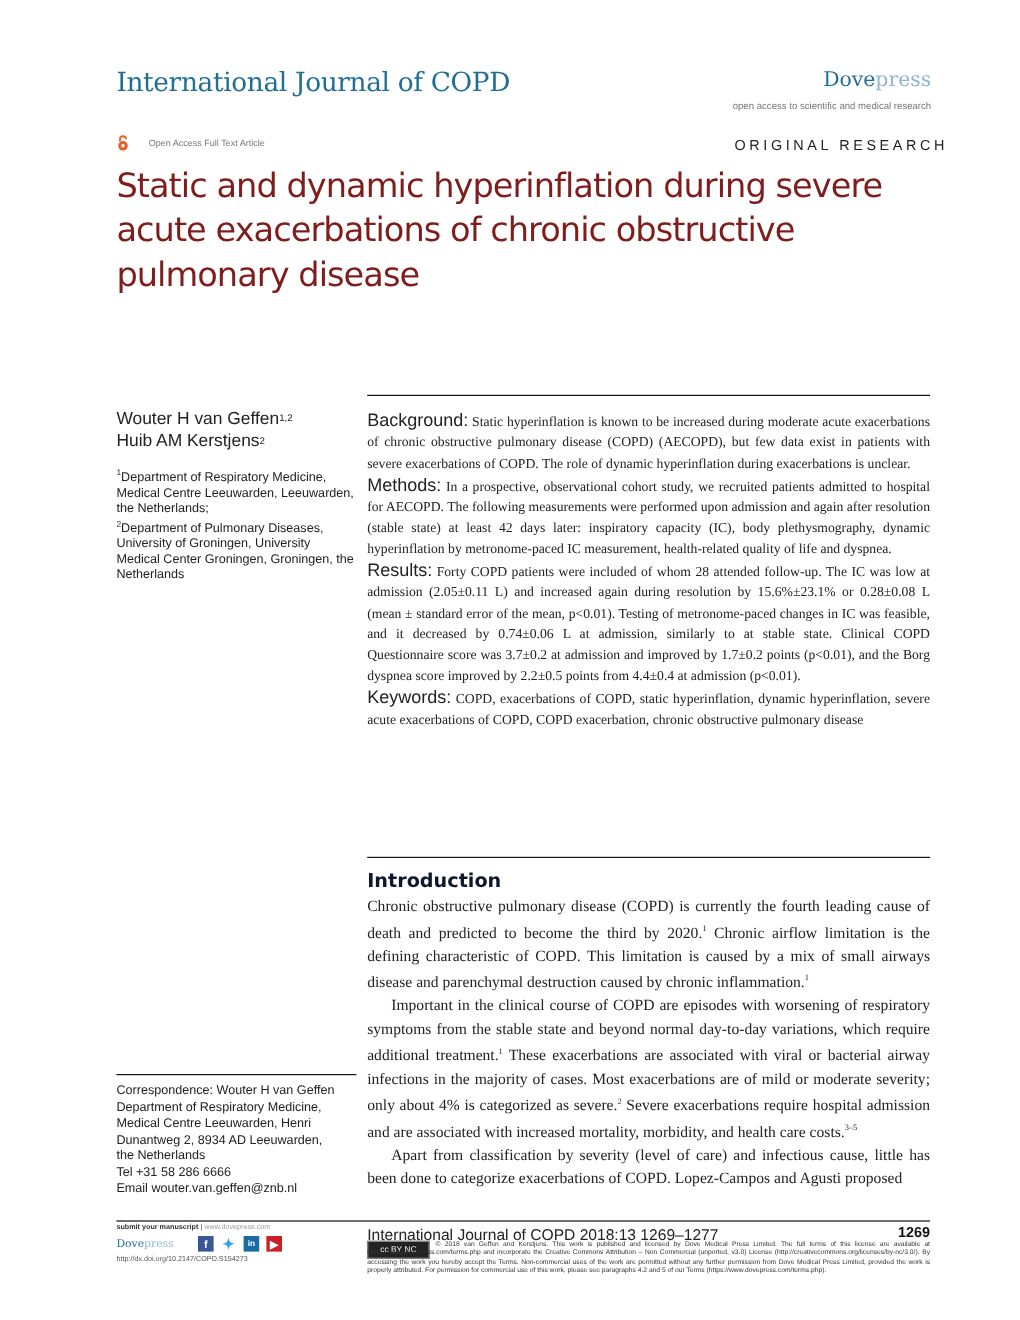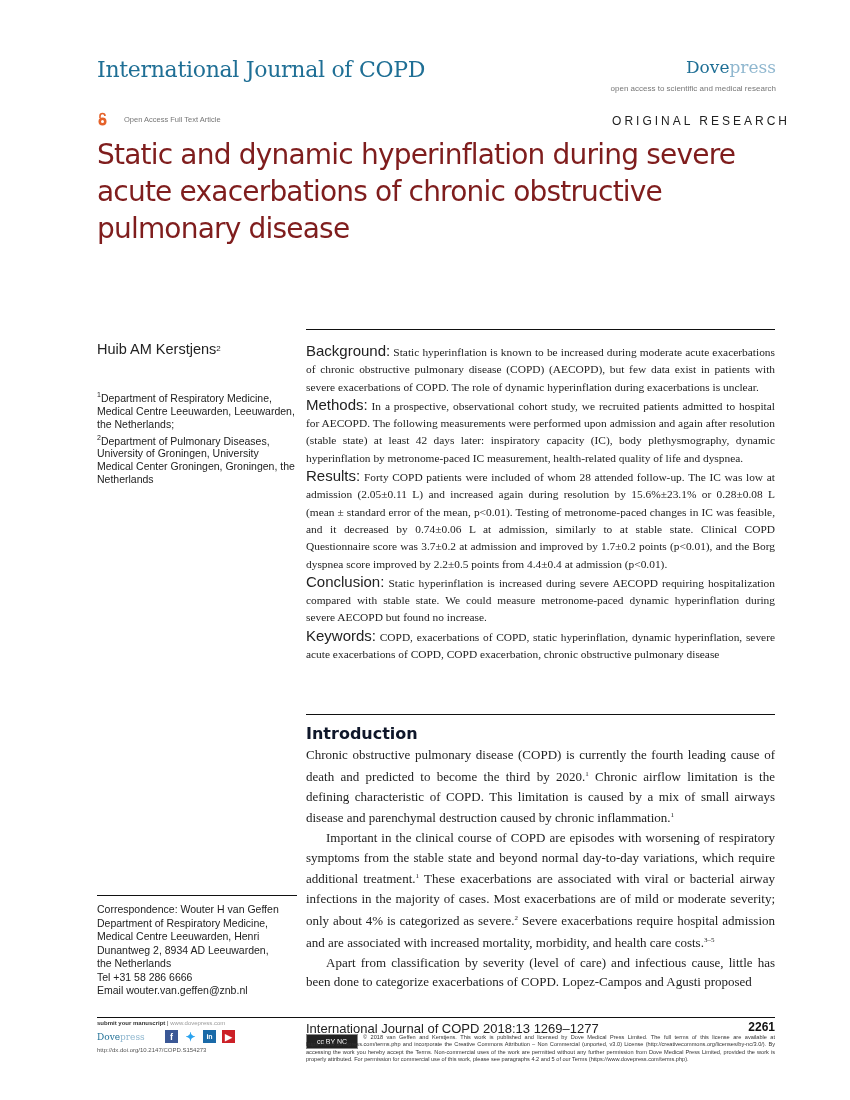--- a/index.html
+++ b/index.html
@@ -70,33 +70,33 @@
     <circle cx="5.5" cy="9.5" r="4" fill="#e5622a"></circle>
     <circle cx="5.5" cy="9.5" r="1.5" fill="#fff"></circle>
   </svg>
   <span>Open Access Full Text Article</span>
 </div>
 <div class="article-type">ORIGINAL RESEARCH</div>
 
 <h1 class="title">Static and dynamic hyperinflation during severe acute exacerbations of chronic obstructive pulmonary disease</h1>
 
 <div class="authors">
+  <div><span>Wouter H van Geffen</span><sup>1,2</sup></div>
   <div><span>Huib AM Kerstjens</span><sup>2</sup></div>
 </div>
 <div class="affiliations">
   <div><sup>1</sup><span>Department of Respiratory Medicine, Medical Centre Leeuwarden, Leeuwarden, the Netherlands;</span></div>
   <div><sup>2</sup><span>Department of Pulmonary Diseases, University of Groningen, University Medical Center Groningen, Groningen, the Netherlands</span></div>
 </div>
 
 <div class="abstract-rule"></div>
 <div class="abstract">
   <p><b>Background:</b> <span>Static hyperinflation is known to be increased during moderate acute exacerbations of chronic obstructive pulmonary disease (COPD) (AECOPD), but few data exist in patients with severe exacerbations of COPD. The role of dynamic hyperinflation during exacerbations is unclear.</span></p>
   <p><b>Methods:</b> <span>In a prospective, observational cohort study, we recruited patients admitted to hospital for AECOPD. The following measurements were performed upon admission and again after resolution (stable state) at least 42 days later: inspiratory capacity (IC), body plethysmography, dynamic hyperinflation by metronome-paced IC measurement, health-related quality of life and dyspnea.</span></p>
   <p><b>Results:</b> <span>Forty COPD patients were included of whom 28 attended follow-up. The IC was low at admission (2.05±0.11 L) and increased again during resolution by 15.6%±23.1% or 0.28±0.08 L (mean ± standard error of the mean, p&lt;0.01). Testing of metronome-paced changes in IC was feasible, and it decreased by 0.74±0.06 L at admission, similarly to at stable state. Clinical COPD Questionnaire score was 3.7±0.2 at admission and improved by 1.7±0.2 points (p&lt;0.01), and the Borg dyspnea score improved by 2.2±0.5 points from 4.4±0.4 at admission (p&lt;0.01).</span></p>
-  <p><b>Conclusion:</b> <span>Static hyperinflation is increased during severe AECOPD requiring hospitalization compared with stable state. We could measure metronome-paced dynamic hyperinflation during severe AECOPD but found no increase.</span></p>
   <p><b>Keywords:</b> <span>COPD, exacerbations of COPD, static hyperinflation, dynamic hyperinflation, severe acute exacerbations of COPD, COPD exacerbation, chronic obstructive pulmonary disease</span></p>
 </div>
 <div class="abstract-rule-bottom"></div>
 
 <h2 class="section-heading">Introduction</h2>
 <div class="body-text">
   <p><span>Chronic obstructive pulmonary disease (COPD) is currently the fourth leading cause of death and predicted to become the third by 2020.</span><sup>1</sup><span> Chronic airflow limitation is the defining characteristic of COPD. This limitation is caused by a mix of small airways disease and parenchymal destruction caused by chronic inflammation.</span><sup>1</sup></p>
   <p class="indent"><span>Important in the clinical course of COPD are episodes with worsening of respiratory symptoms from the stable state and beyond normal day-to-day variations, which require additional treatment.</span><sup>1</sup><span> These exacerbations are associated with viral or bacterial airway infections in the majority of cases. Most exacerbations are of mild or moderate severity; only about 4% is categorized as severe.</span><sup>2</sup><span> Severe exacerbations require hospital admission and are associated with increased mortality, morbidity, and health care costs.</span><sup>3–5</sup></p>
   <p class="indent">Apart from classification by severity (level of care) and infectious cause, little has been done to categorize exacerbations of COPD. Lopez-Campos and Agusti proposed</p>
 </div>
@@ -119,17 +119,17 @@
     <span class="footer-brand"><span>Dove</span><span class="light">press</span></span>
     <span class="social fb">f</span>
     <span class="social tw">✦</span>
     <span class="social li">in</span>
     <span class="social yt">▶</span>
   </div>
   <div class="doi">http://dx.doi.org/10.2147/COPD.S154273</div>
 </div>
 
 <div class="footer-citation">International Journal of COPD 2018:13 1269–1277</div>
-<div class="page-number">2261</div>
+<div class="page-number">1269</div>
 <div class="license-row">
   <div class="cc-badge">cc  BY NC</div>
 </div>
 <div class="license-text">© 2018 van Geffen and Kerstjens. This work is published and licensed by Dove Medical Press Limited. The full terms of this license are available at https://www.dovepress.com/terms.php and incorporate the Creative Commons Attribution – Non Commercial (unported, v3.0) License (http://creativecommons.org/licenses/by-nc/3.0/). By accessing the work you hereby accept the Terms. Non-commercial uses of the work are permitted without any further permission from Dove Medical Press Limited, provided the work is properly attributed. For permission for commercial use of this work, please see paragraphs 4.2 and 5 of our Terms (https://www.dovepress.com/terms.php).</div>
 
 </body></html>

